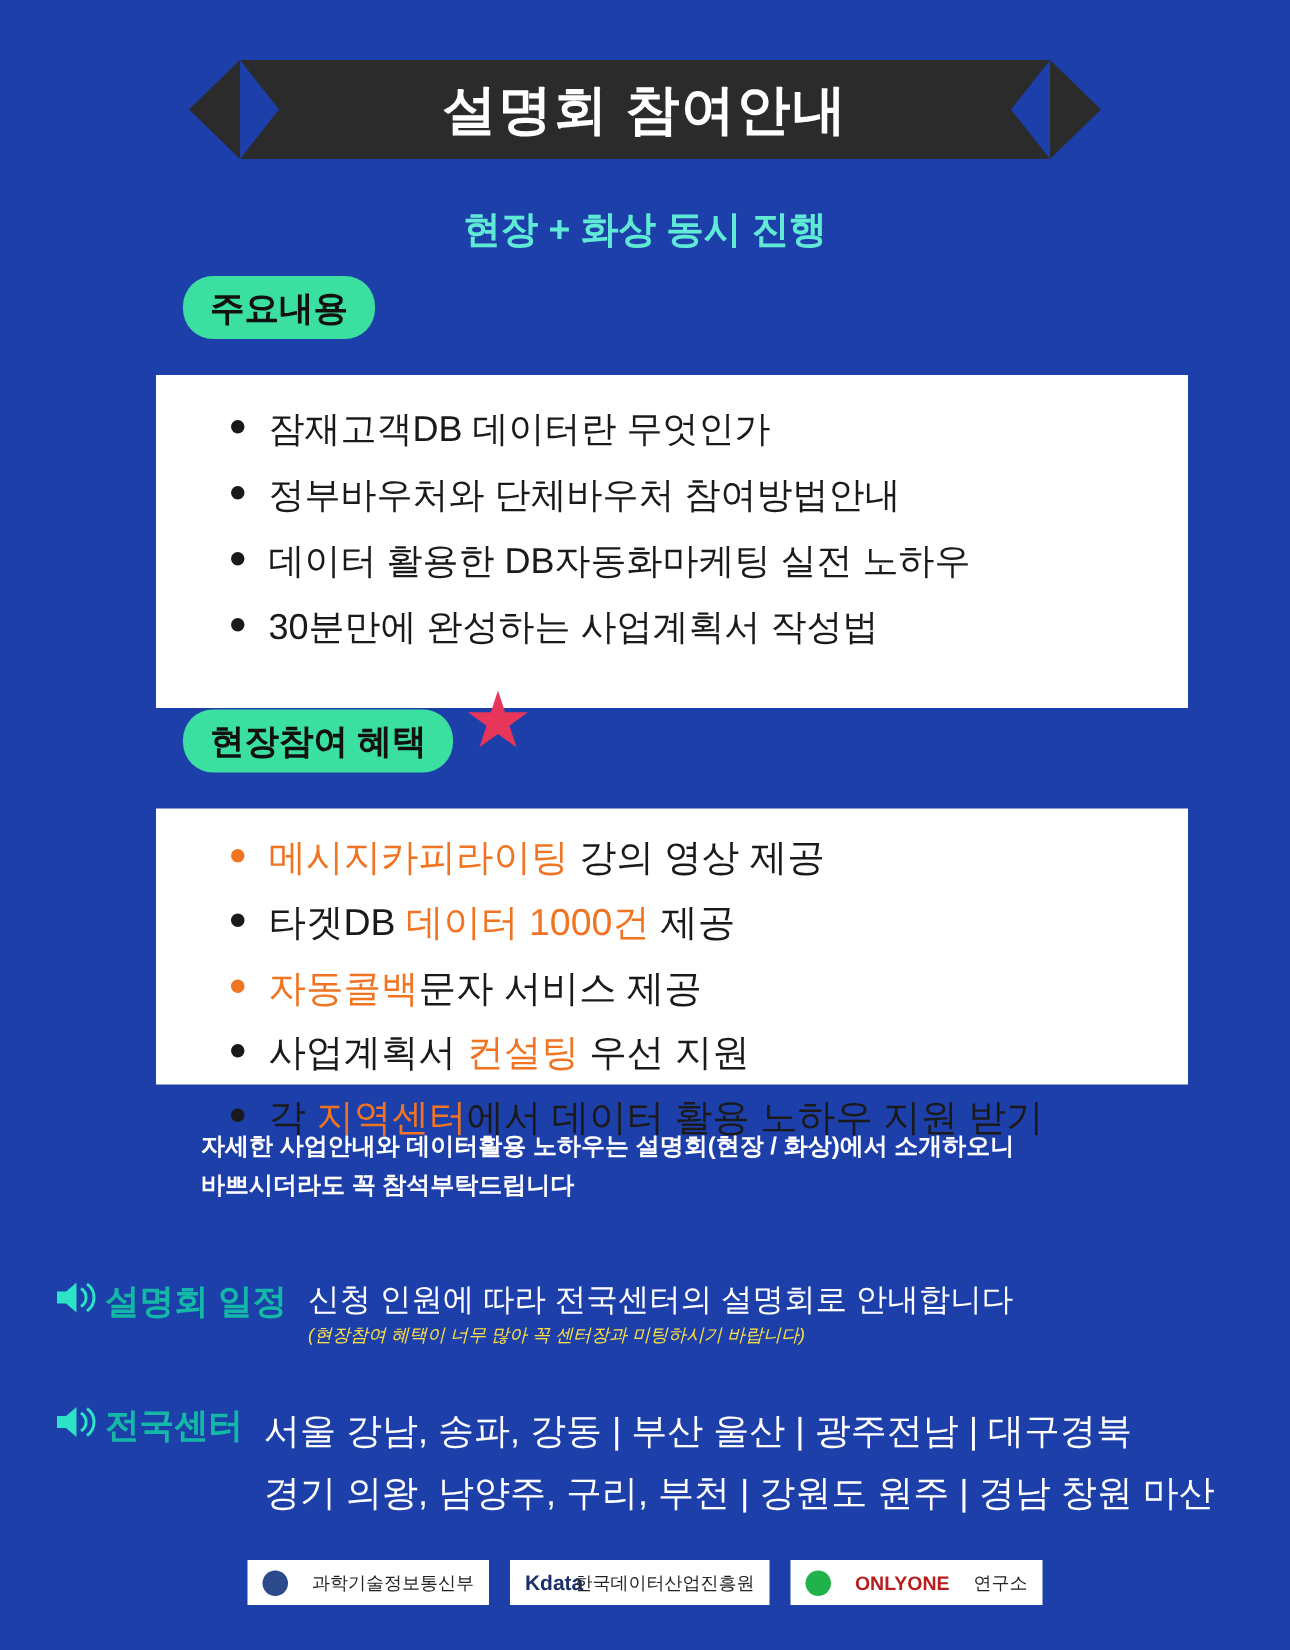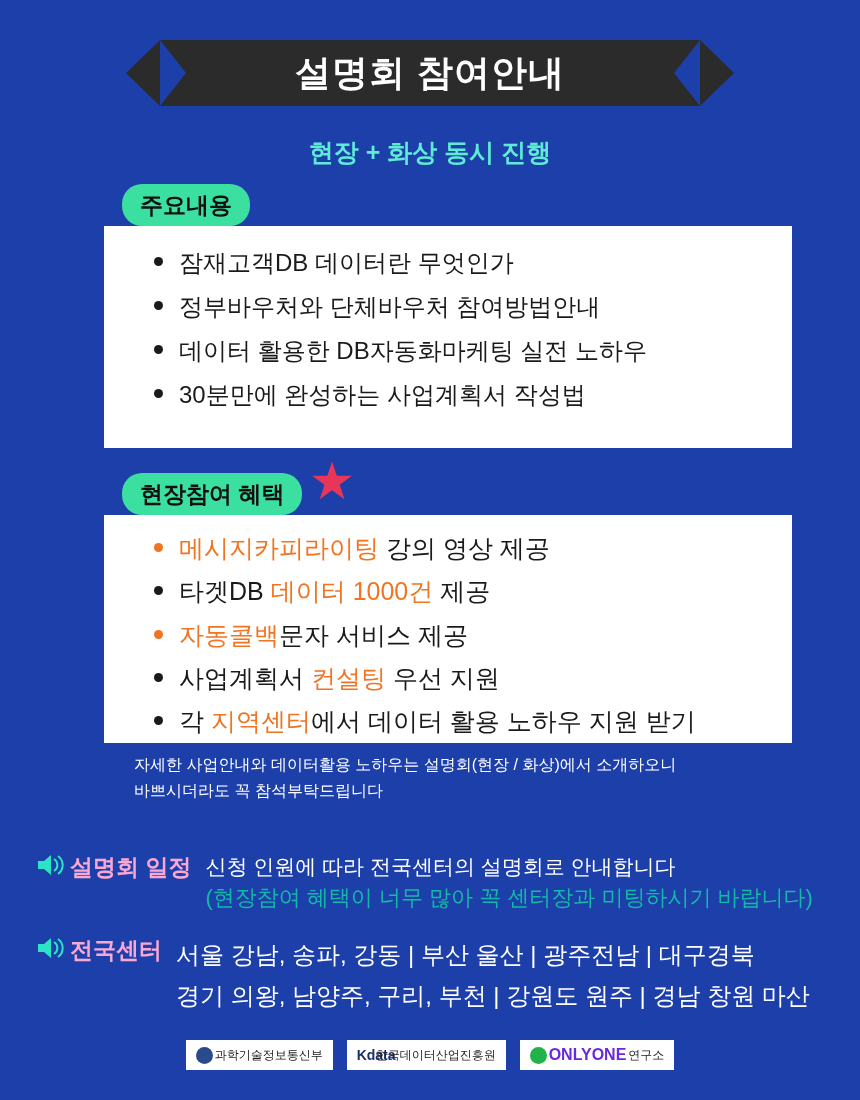--- a/index.html
+++ b/index.html
@@ -63,23 +63,24 @@
     display: flex; align-items: center;
     padding: 0 18px;
     border-radius: 20px;
   }
   .tab1 { left: 122px; top: 184px; height: 42px; }
   .tab2 { left: 122px; top: 473px; height: 42px; }
 
   .whitebox {
     position: absolute;
     background: #ffffff;
+    margin-top: 24px;
   }
   .box1 { left: 104px; top: 226px; width: 688px; height: 222px; }
-  .box2 { left: 104px; top: 515px; width: 688px; height: 228px; }
+  .box2 { left: 104px; top: 515px; width: 688px; height: 184px; }
 
   .bullets { padding: 22px 0 0 50px; }
   .bullet {
     display: flex; align-items: baseline;
     font-size: 24px; color: #1a1a1a;
     margin-bottom: 14px; line-height: 1.25;
   }
   .bullet .dot {
     display: inline-block;
     width: 9px; height: 9px; border-radius: 50%;
@@ -96,60 +97,60 @@
   .star {
     position: absolute; left: 306px; top: 455px;
     width: 52px; height: 52px;
     color: #e8355a; font-size: 52px; line-height: 52px;
     text-align: center;
   }
 
   
   .note {
     position: absolute; left: 134px; top: 752px; width: 660px;
-    color: #ffffff; font-size: 16px; line-height: 1.6;
+    color: #ffffff; font-size: 16px; line-height: 1.6; font-weight: bold;
   }
 
   
   .row { position: absolute; display: flex; align-items: flex-start; }
   .row-schedule { left: 36px; top: 852px; }
   .row-centers  { left: 36px; top: 935px; justify-content: flex-end; }
 
   .spk {
     width: 30px; height: 30px; flex: 0 0 auto;
     color: #2de3c5; font-size: 24px; line-height: 28px;
   }
   .row-label {
-    color: #f9a8d4; font-size: 23px; font-weight: bold;
+    color: #14b8a6; font-size: 23px; font-weight: bold;
     margin: 0 14px 0 4px; white-space: nowrap;
   }
   .row-body { color: #ffffff; font-size: 21px; line-height: 1.45; }
-  .row-body .sub { color: #14b8a6; font-size: 22px; }
+  .row-body .sub { color: #fde047; font-size: 12px; font-style: italic; }
   .row-centers .row-body { font-size: 24px; line-height: 1.7; }
 
   
   .logos {
     position: absolute; left: 0; top: 1040px; width: 860px;
     display: flex; justify-content: center; gap: 14px;
   }
   .logo {
     background: #ffffff; height: 30px;
-    display: flex; align-items: center; gap: 2px;
+    display: flex; align-items: center; gap: 16px;
     padding: 0 10px; font-size: 12px; color: #222; white-space: nowrap;
   }
   .logo .mark {
     width: 17px; height: 17px; border-radius: 50%;
     display: inline-block; flex: 0 0 auto;
   }
   .mark-gov { background: #2b4a8b; }
   .mark-kd  { background: #ffffff; color: #1b2f6b; font-weight: bold;
               width: auto; border-radius: 0; font-size: 14px; }
   .mark-oo  { background: #21b24b; }
   .logo .bold { font-weight: normal; }
-  .oo-green { color: #6d28d9; font-weight: bold; font-size: 16px; }
+  .oo-green { color: #b91c1c; font-weight: bold; font-size: 13px; }
 </style>
 </head>
 <body>
 
 <div class="page">
 
   <div class="banner-wrap">
     <div class="banner">
       <span class="banner-notch-l"></span>
       <span class="banner-notch-r"></span>

